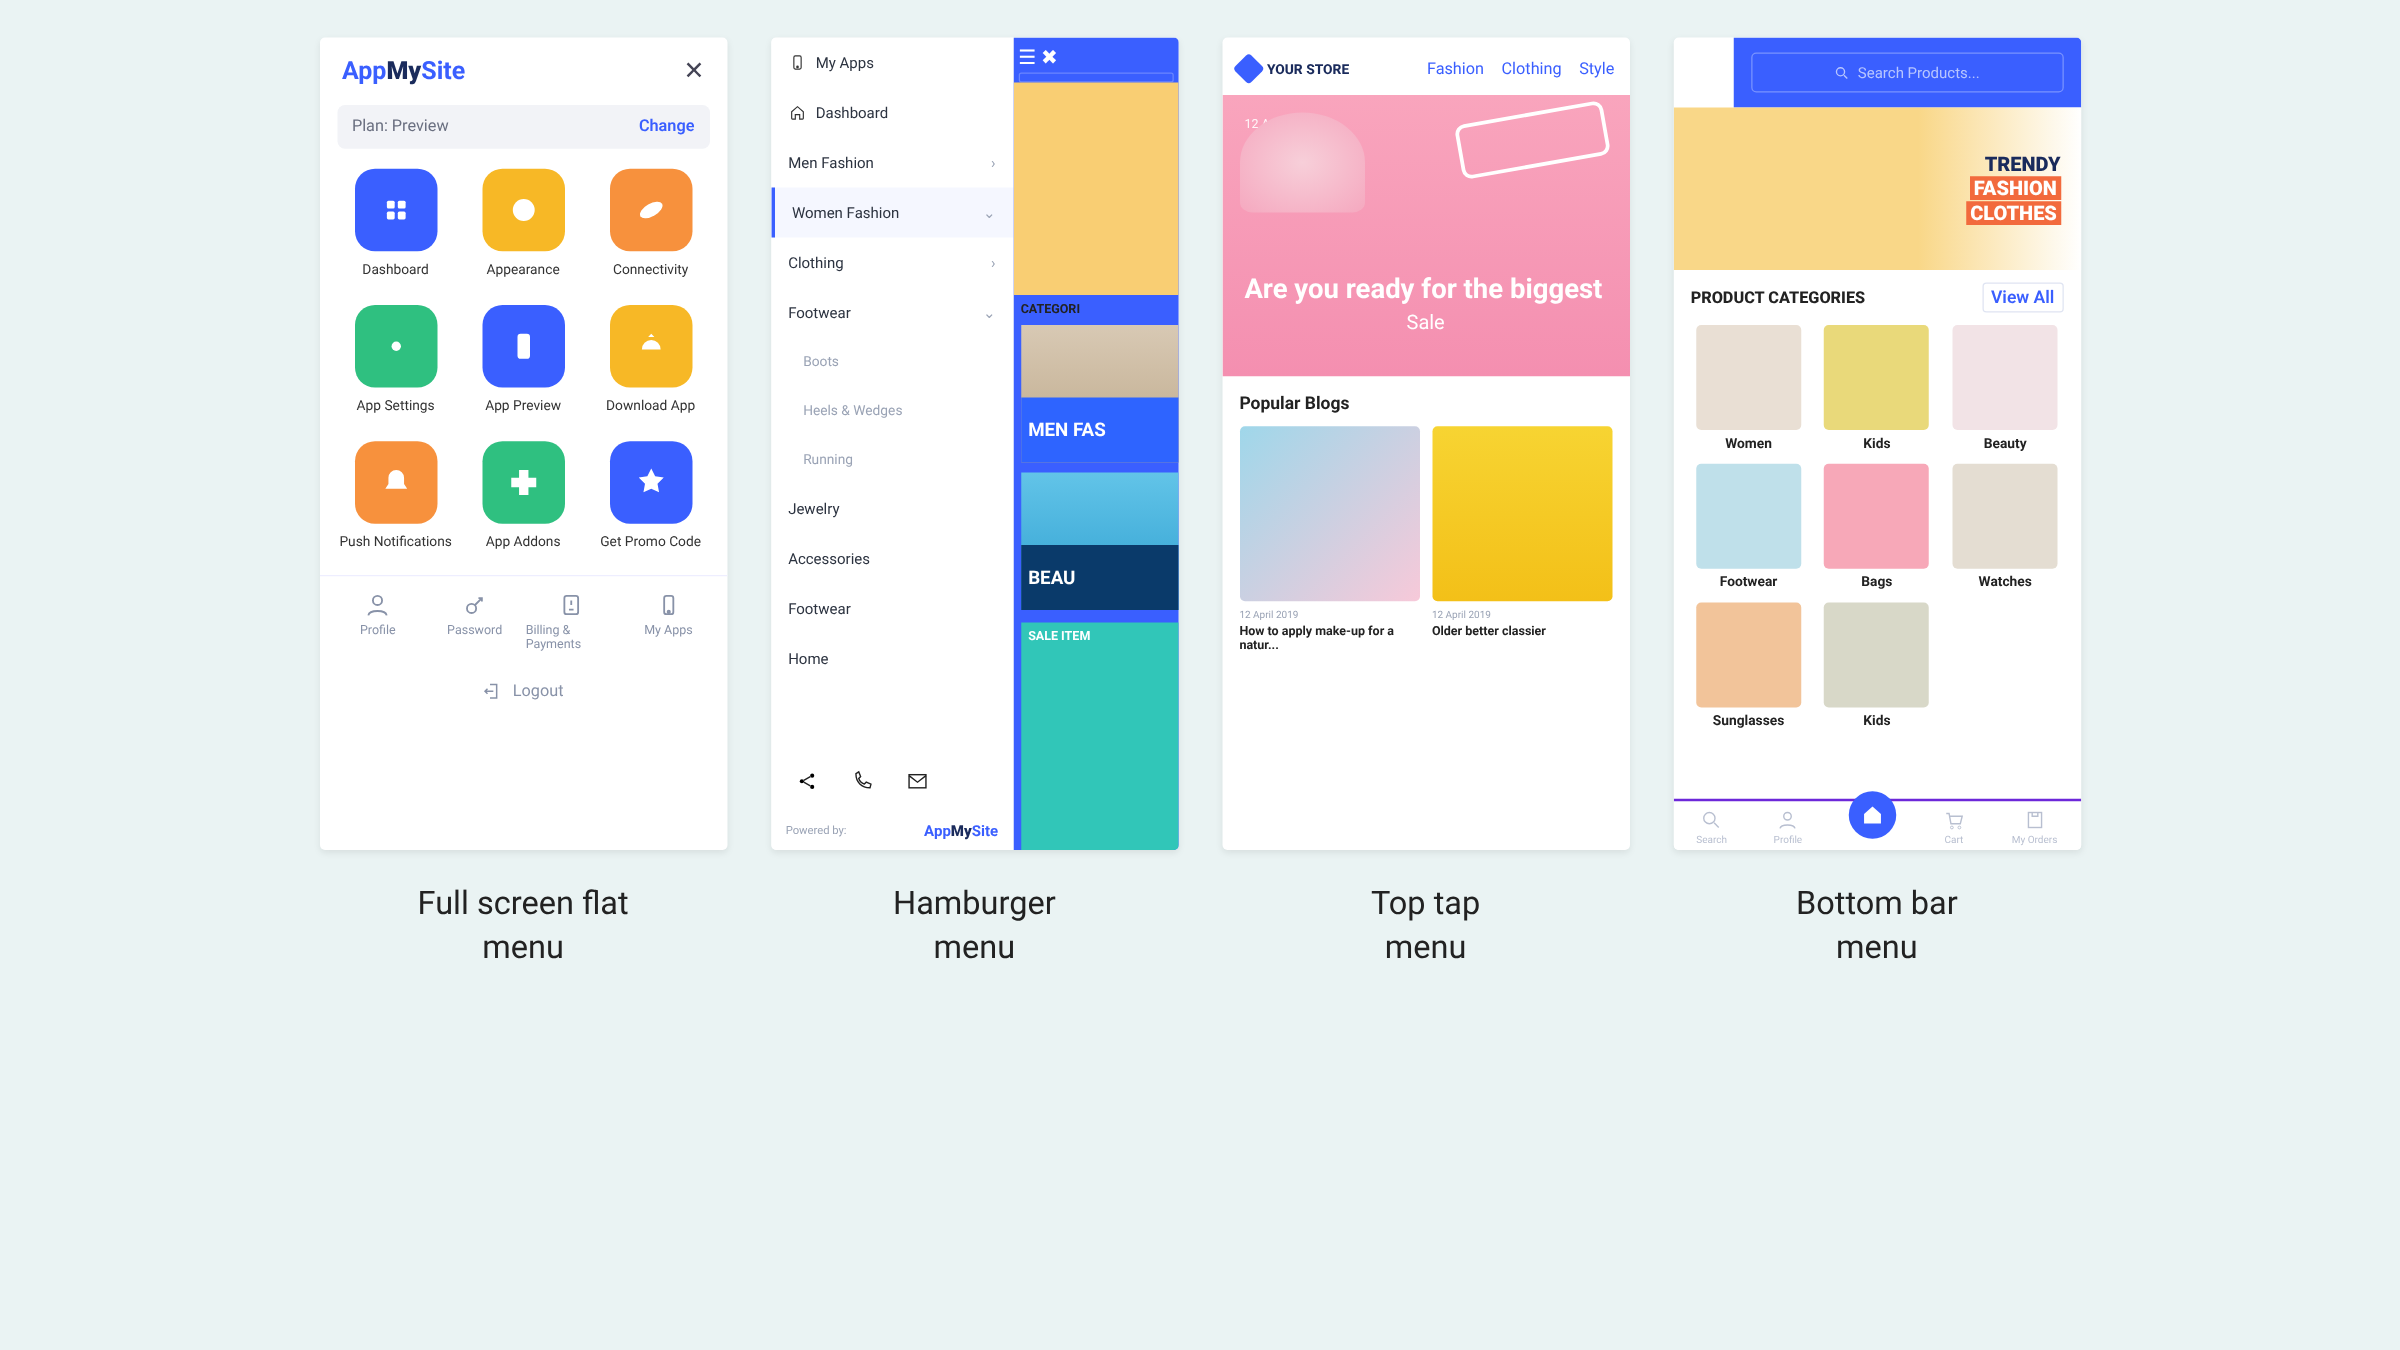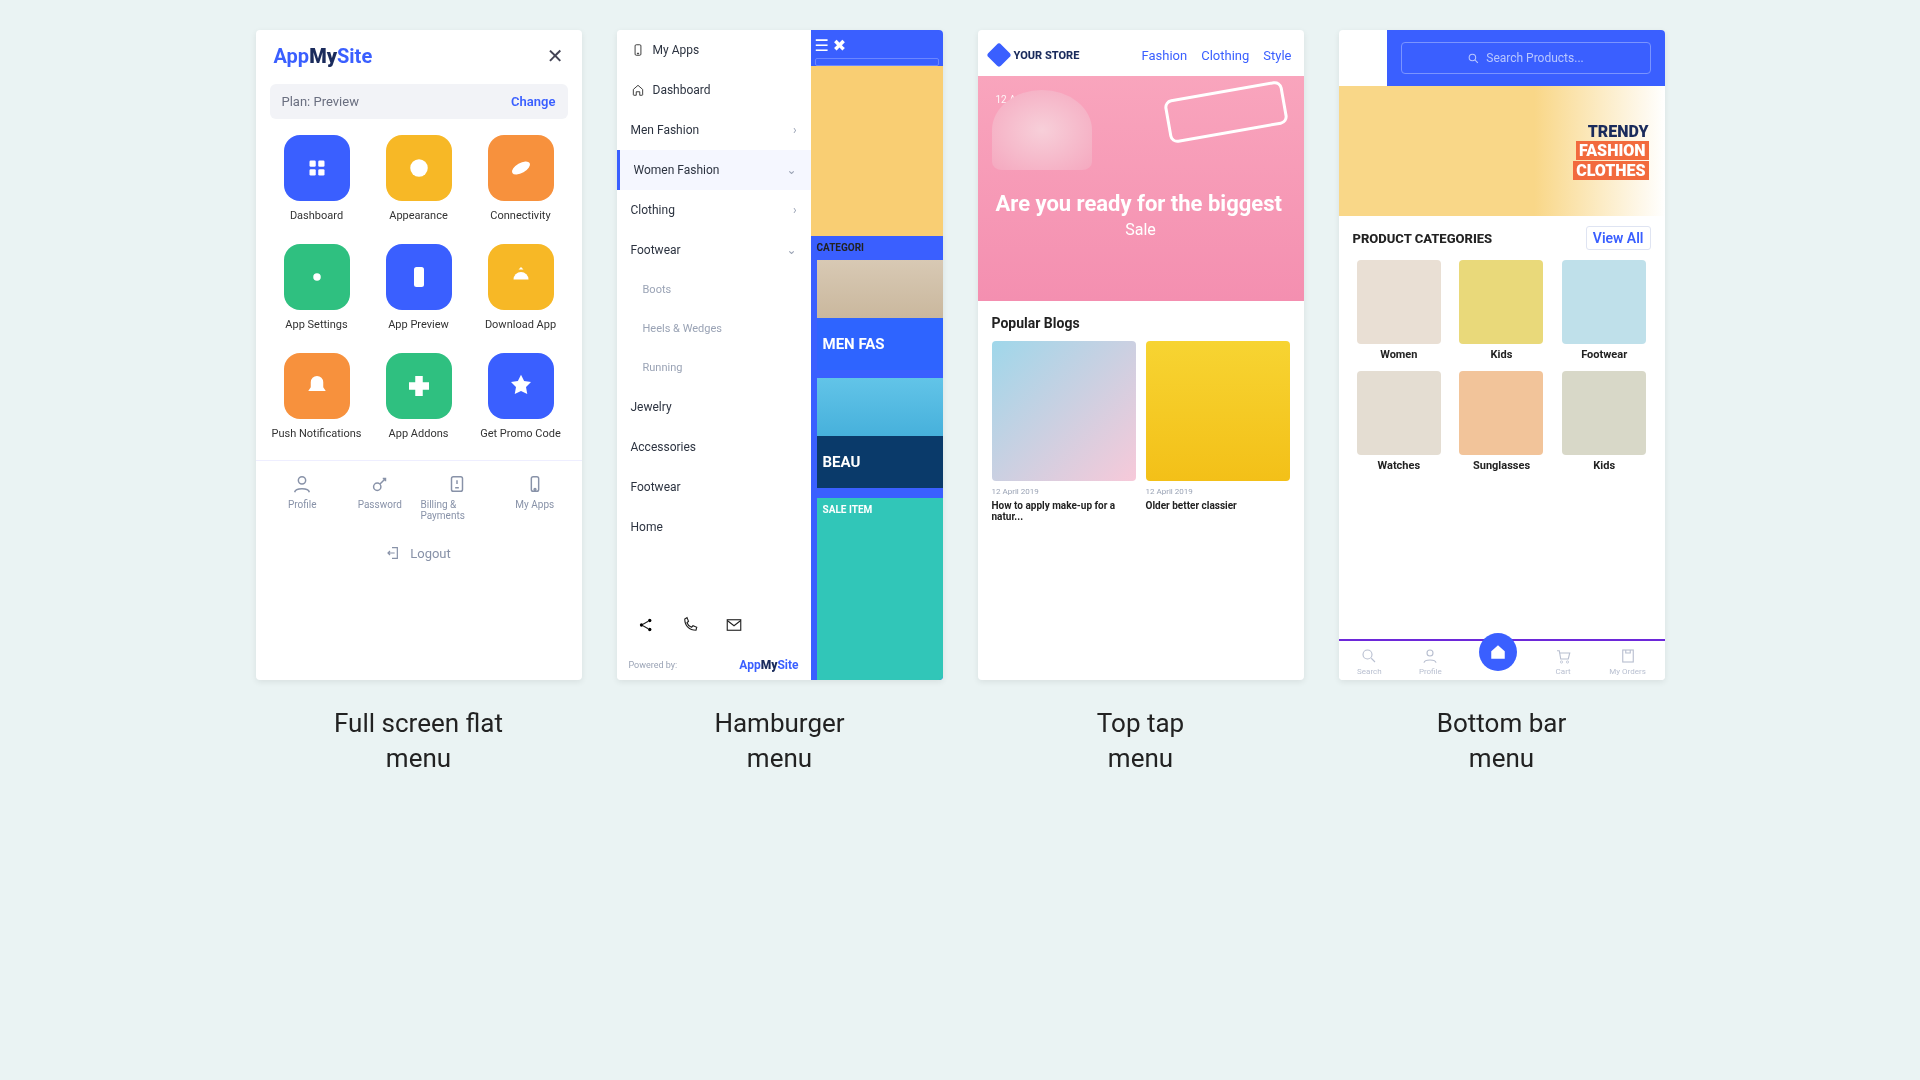--- a/index.html
+++ b/index.html
@@ -42,21 +42,21 @@
 .s2-peek .c2{position:absolute;top:348px;left:6px;right:0;height:110px;background:linear-gradient(#62c4e8,#2e9fd0);}
 .s2-peek .sale{position:absolute;top:468px;left:6px;right:0;bottom:0;background:#31c6b8;color:#fff;font-size:10px;font-weight:700;padding:6px;}
 
 
 .s3-top{display:flex;align-items:center;justify-content:space-between;padding:16px 12px 12px;}
 .s3-logo{display:flex;align-items:center;gap:6px;font-size:11px;font-weight:800;color:#1a2b5c;}
 .s3-logo .m{width:18px;height:18px;background:#3a5fff;border-radius:3px;transform:rotate(45deg);}
 .s3-tabs{display:flex;gap:14px;font-size:13px;color:#3a5fff;}
 .s3-hero{height:225px;background:linear-gradient(#f9a5bd,#f48fb0);color:#fff;padding:18px;position:relative;}
 .s3-hero .dt{font-size:10px;opacity:.9;}
-.s3-hero h2{font-size:22px;font-weight:700;margin-top:86px;}
+.s3-hero h2{font-size:22px;font-weight:700;margin-top:114px;}
 .s3-hero .sale{text-align:center;font-size:16px;margin-top:4px;}
 .s3-pb{font-size:14px;font-weight:700;color:#222;padding:14px 14px 10px;}
 .s3-blogs{display:flex;gap:10px;padding:0 14px;}
 .bcard{flex:1;}
 .bcard .img{height:140px;border-radius:4px;}
 .bcard .dt{font-size:8px;color:#9aa3b5;margin-top:6px;}
 .bcard .tt{font-size:10px;font-weight:700;color:#222;margin-top:4px;}
 
 
 .s4-sbar{background:#3a5fff;padding:12px 14px;margin-left:48px;}
@@ -418,22 +418,30 @@
   <div class="s4-grid" id="s4grid">
           <div class="pc">
             <div class="im" style="background:#e9dfd4"></div>
             <div class="lb">Women</div>
           </div>
           <div class="pc">
             <div class="im" style="background:#e9d97a"></div>
             <div class="lb">Kids</div>
           </div>
           <div class="pc">
+            <div class="im" style="background:#f2e3e6"></div>
+            <div class="lb">Beauty</div>
+          </div>
+          <div class="pc">
             <div class="im" style="background:#bfe0ea"></div>
             <div class="lb">Footwear</div>
+          </div>
+          <div class="pc">
+            <div class="im" style="background:#f7a8b8"></div>
+            <div class="lb">Bags</div>
           </div>
           <div class="pc">
             <div class="im" style="background:#e4ddd2"></div>
             <div class="lb">Watches</div>
           </div>
           <div class="pc">
             <div class="im" style="background:#f2c49a"></div>
             <div class="lb">Sunglasses</div>
           </div>
           <div class="pc">

